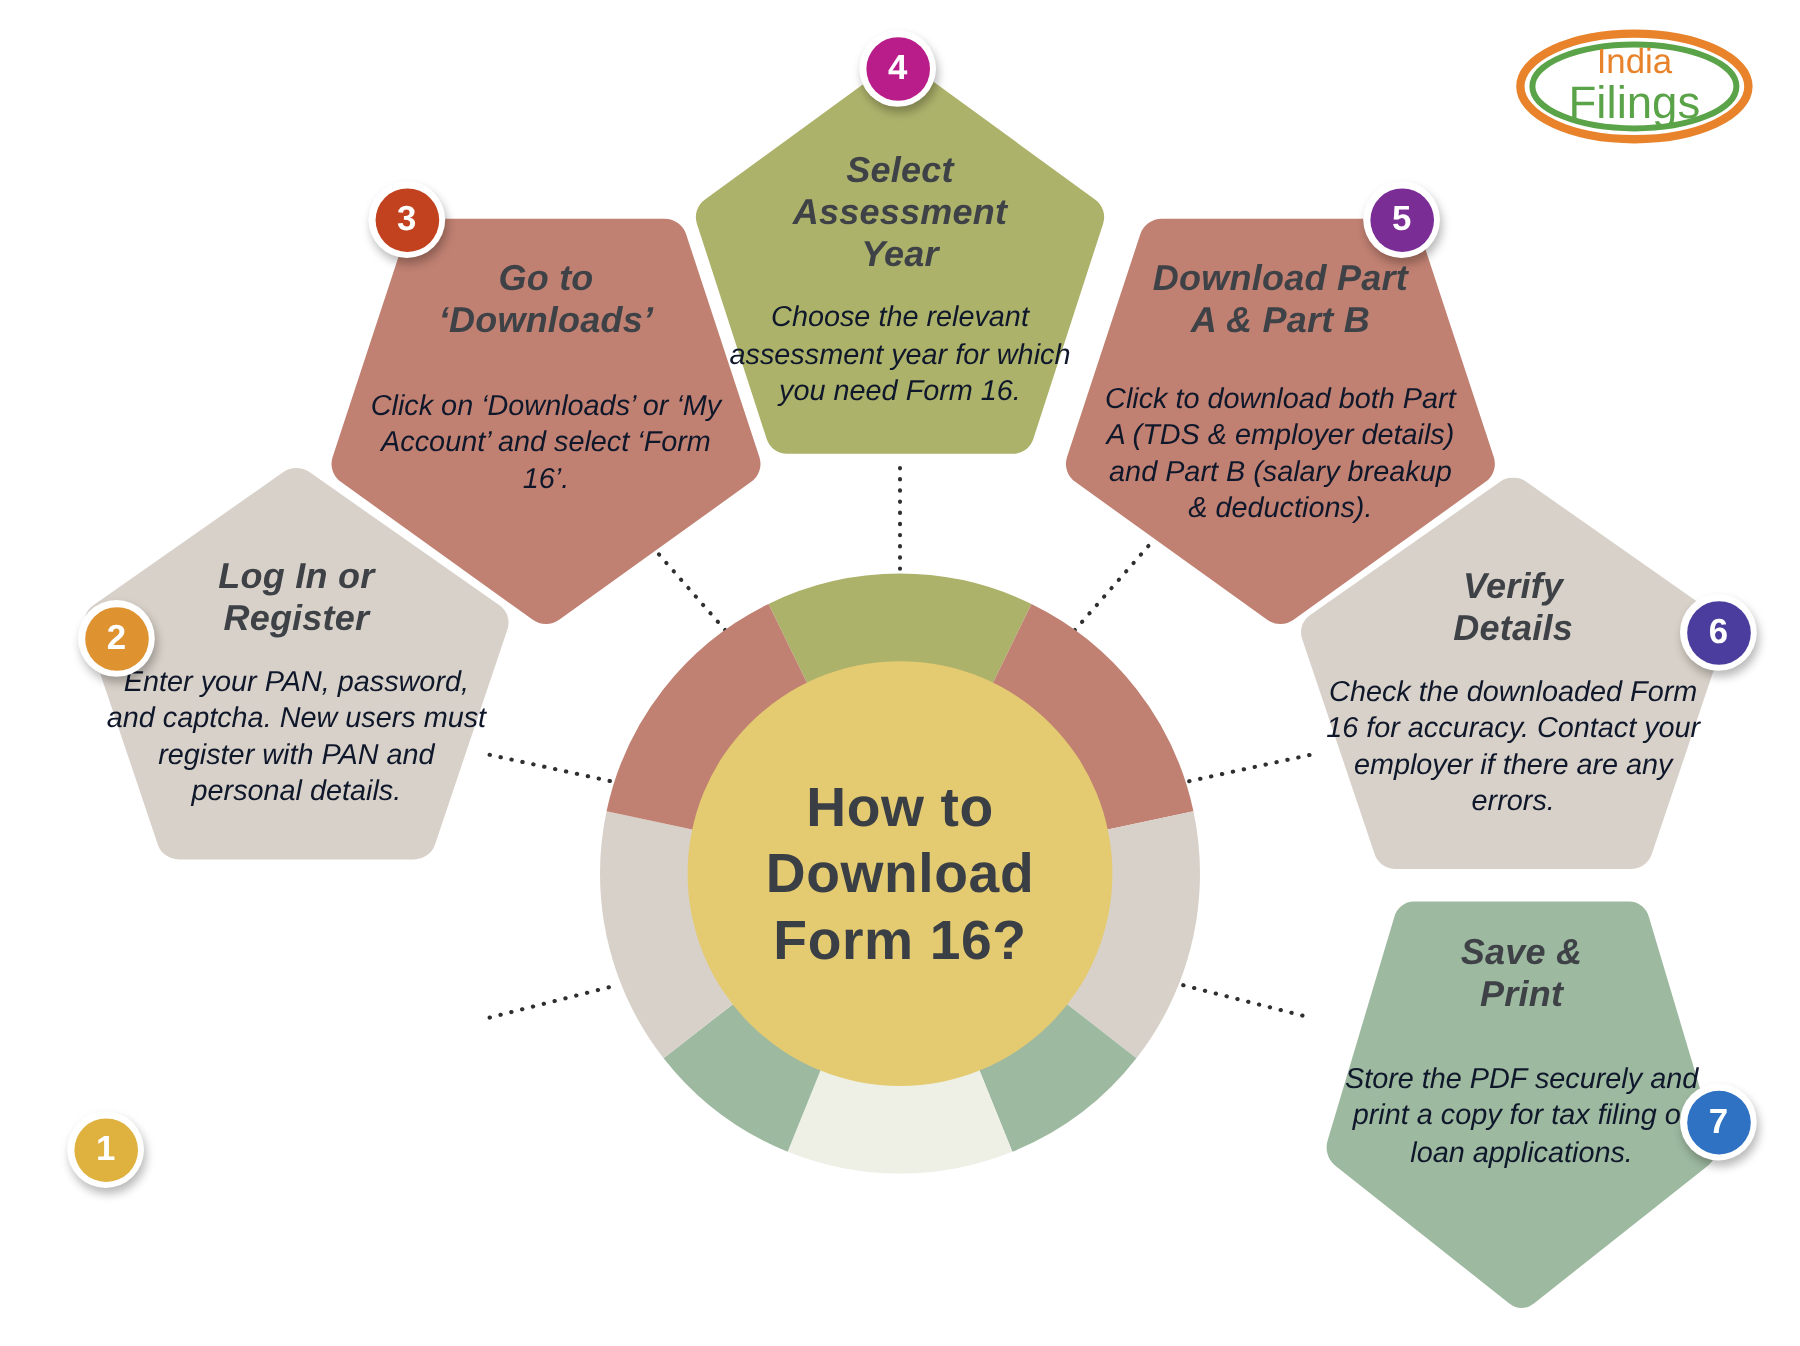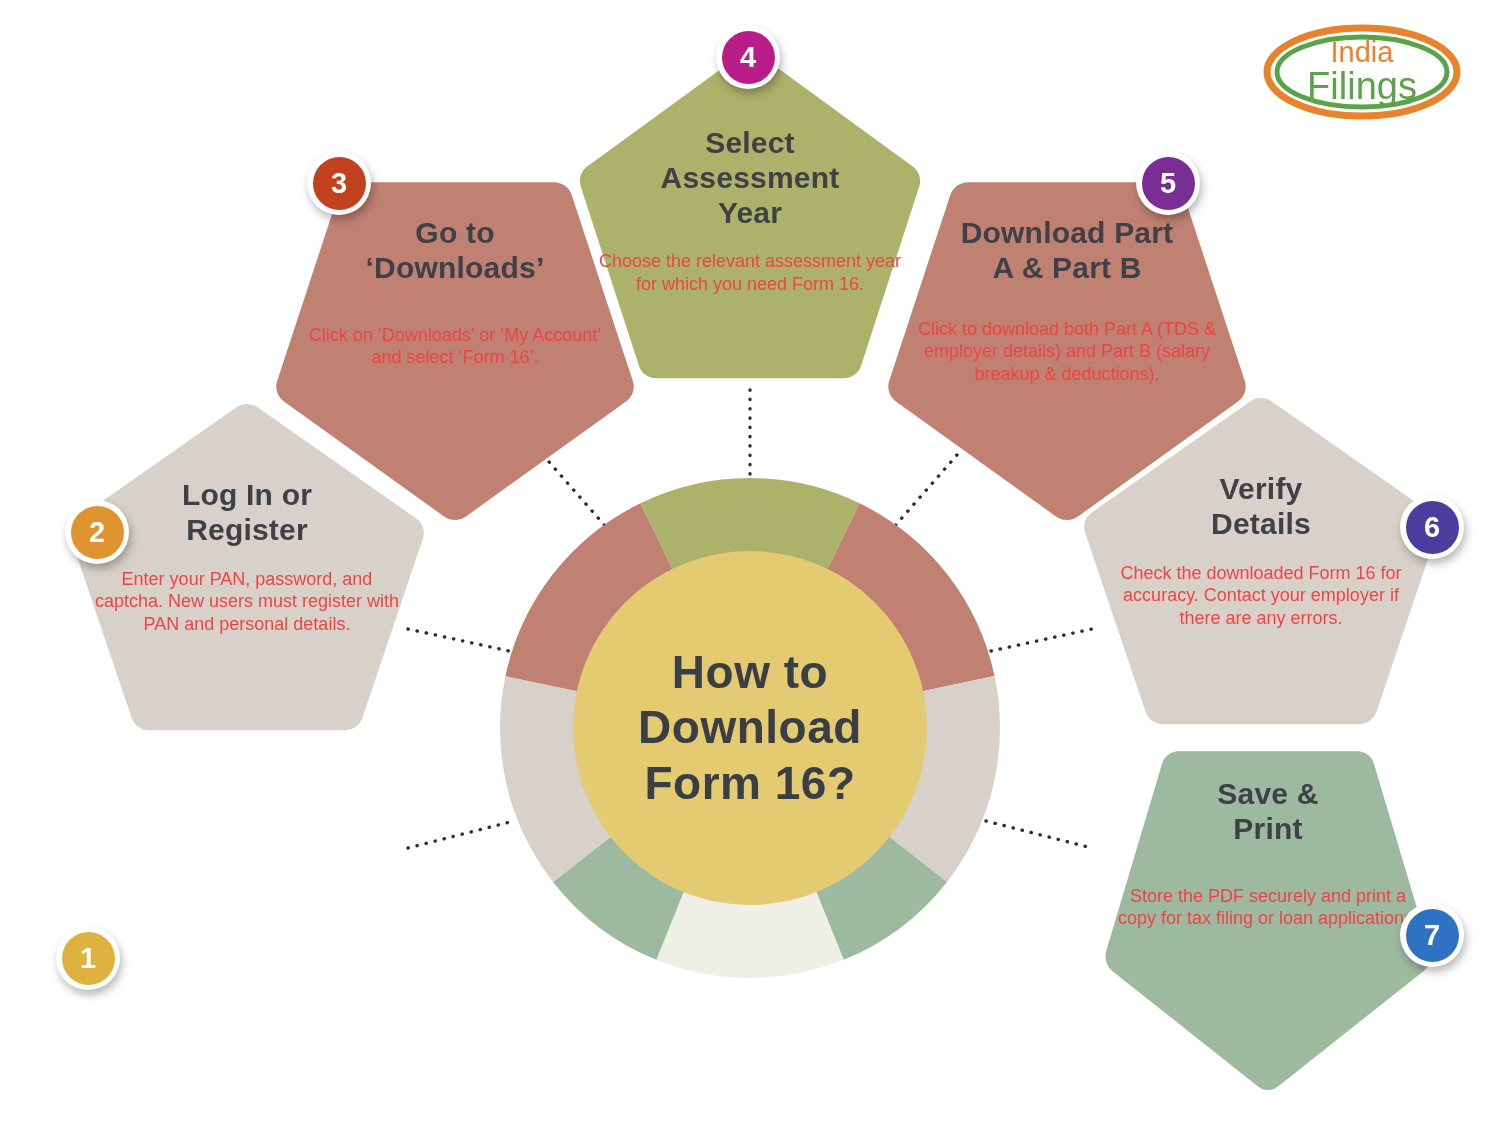--- a/index.html
+++ b/index.html
@@ -17,30 +17,30 @@
   .s1 .pg{fill:#9DB9A0;stroke:#9DB9A0;}
   .s2 .pg{fill:#D8D1C9;stroke:#D8D1C9;}
   .s3 .pg{fill:#C08172;stroke:#C08172;}
   .s4 .pg{fill:#ADB26B;stroke:#ADB26B;}
   .s5 .pg{fill:#C08172;stroke:#C08172;}
   .s6 .pg{fill:#D8D1C9;stroke:#D8D1C9;}
   .s7 .pg{fill:#9DB9A0;stroke:#9DB9A0;}
 
   .card-content{
     position:relative;height:100%;display:flex;flex-direction:column;
-    align-items:center;box-sizing:border-box;text-align:center;
+    align-items:center;box-sizing:border-box;text-align:center;font-style:italic;
   }
   .down .card-content{padding-top:40px;gap:18px;}
   .up   .card-content{padding-top:74px;}
   .title{
     margin:0;font-size:30px;font-weight:bold;color:#3E4247;
     line-height:1.16;white-space:pre-line;letter-spacing:.2px;
   }
   .body{
-    margin:20px 0 0 0;font-size:18px;color:#ef4444;line-height:1.27;
+    margin:20px 0 0 0;font-size:24px;color:#0f172a;line-height:1.27;
     max-width:312px;white-space:pre-line;
   }
   .s5 .body{margin-top:14px;max-width:300px;}
   .s2 .body{max-width:322px;}
 
   
   .badge{
     position:absolute;width:64px;height:64px;border-radius:50%;background:#ffffff;
     box-shadow:2px 5px 8px rgba(0,0,0,.28);display:flex;align-items:center;justify-content:center;
     z-index:5;
@@ -109,21 +109,21 @@
       <circle cx="750" cy="728" r="212" pathLength="360" stroke="#C08172" stroke-dasharray="52 308" stroke-dashoffset="-282"></circle>
     </g>
     <circle cx="750" cy="728" r="177" fill="#E4CA70"></circle>
   </svg>
 
   <div id="center-label">How to
 Download
 Form 16?</div>
 
 
-  <div class="card s2 up" style="left:62px;top:404px;width:370px;height:340px;">
+  <div class="card s2 up" style="left:62px;top:390px;width:370px;height:340px;">
     <svg class="pentagon" viewBox="0 0 380 362" preserveAspectRatio="none" aria-hidden="true">
       <polygon class="pg" points="190,19 352.6,137.2 290.5,328.3 89.5,328.3 27.4,137.2"></polygon>
     </svg>
     <div class="card-content">
       <h2 class="title">Log In or
 Register</h2>
       <p class="body">Enter your PAN, password, and captcha. New users must register with PAN and personal details.</p>
     </div>
   </div>
 

